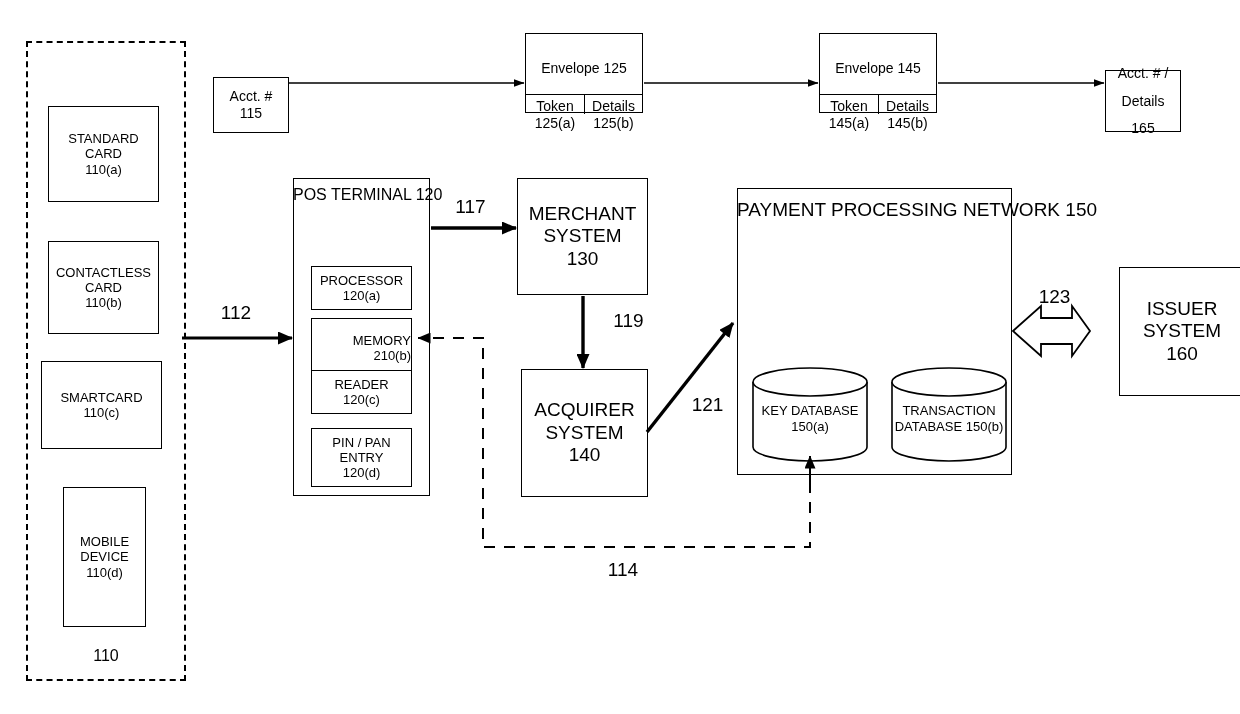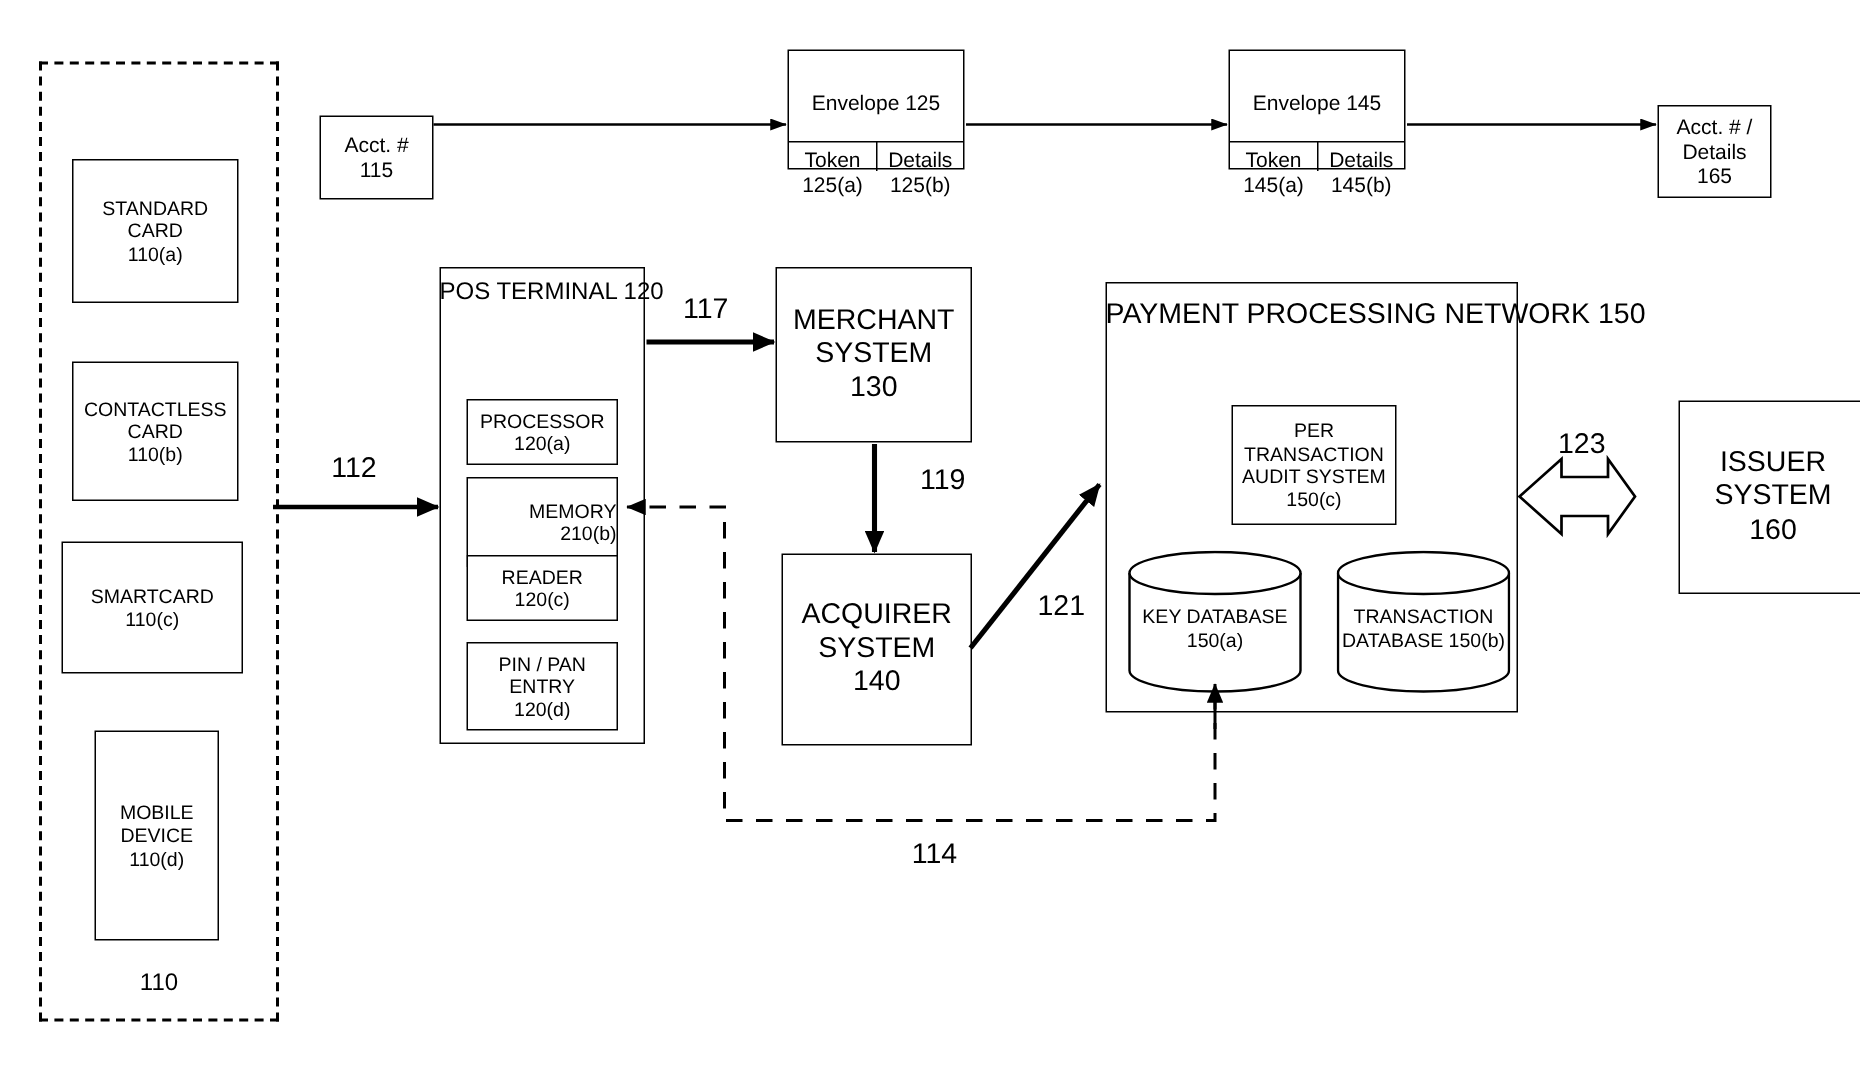--- a/index.html
+++ b/index.html
@@ -159,21 +159,21 @@
         <span class="ln">Token</span>
         <span class="ln">145(a)</span>
       </div>
       <div class="split-cell f14">
         <span class="ln">Details</span>
         <span class="ln">145(b)</span>
       </div>
     </div>
   </div>
 
-  <div class="box f14" style="left:1105px; top:48px; width:76px; height:62px;">
+  <div class="box f14" style="left:1105px; top:48px; width:76px; height:62px;gap:11px;">
     <span class="ln">Acct. # /</span>
     <span class="ln">Details</span>
     <span class="ln">165</span>
   </div>
 
   <div class="box" style="left:293px; top:178px; width:137px; height:318px; justify-content:flex-start; padding-top:8px;">
   </div>
   <div class="lbl f20" style="left:293px; top:186px; width:137px;">
     <span class="ln">POS</span>
     <span class="ln">TERMINAL</span>
@@ -211,26 +211,20 @@
   </div>
 
   <div class="box" style="left:737px; top:188px; width:275px; height:287px; justify-content:flex-start; padding-top:10px;">
   </div>
   <div class="lbl f19" style="left:737px; top:199px; width:275px;">
     <span class="ln">PAYMENT PROCESSING</span>
     <span class="ln">NETWORK</span>
     <span class="ln">150</span>
   </div>
 
-  <div class="box f13" style="left:821px; top:270px; width:110px; height:80px;">
-    <span class="ln">PER</span>
-    <span class="ln">TRANSACTION</span>
-    <span class="ln">AUDIT SYSTEM</span>
-    <span class="ln">150(c)</span>
-  </div>
 
   <div class="cyl" style="left:752px; top:367px; width:116px; height:95px;">
     <svg width="116" height="95" viewBox="0 0 116 95">
       <path d="M1,15 L1,80 A57,14 0 0 0 115,80 L115,15" fill="#fff" stroke="#000" stroke-width="1.6"></path>
       <ellipse cx="58" cy="15" rx="57" ry="14" fill="#fff" stroke="#000" stroke-width="1.6"></ellipse>
     </svg>
     <div class="cyl-text f13" style="top:36px;">
       <span class="ln">KEY</span>
       <span class="ln">DATABASE</span>
       <span class="ln">150(a)</span>

